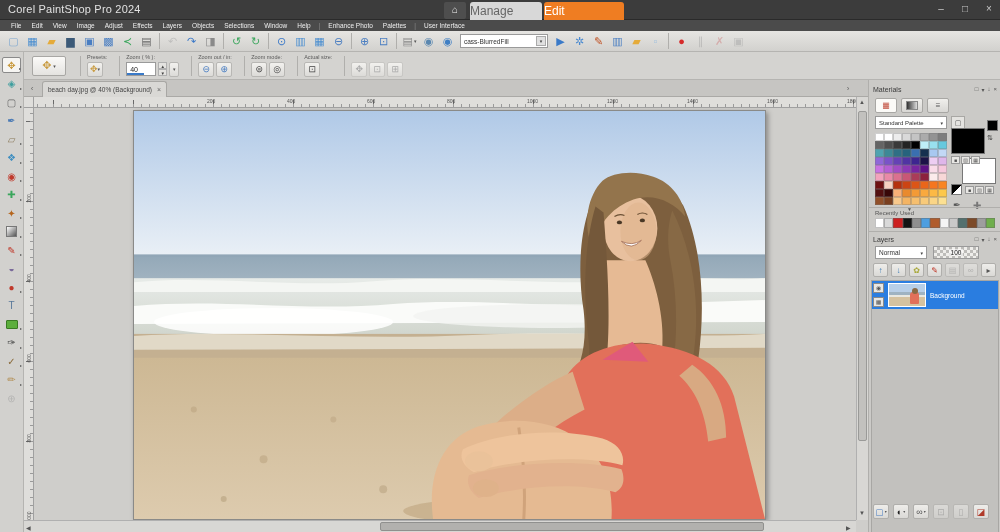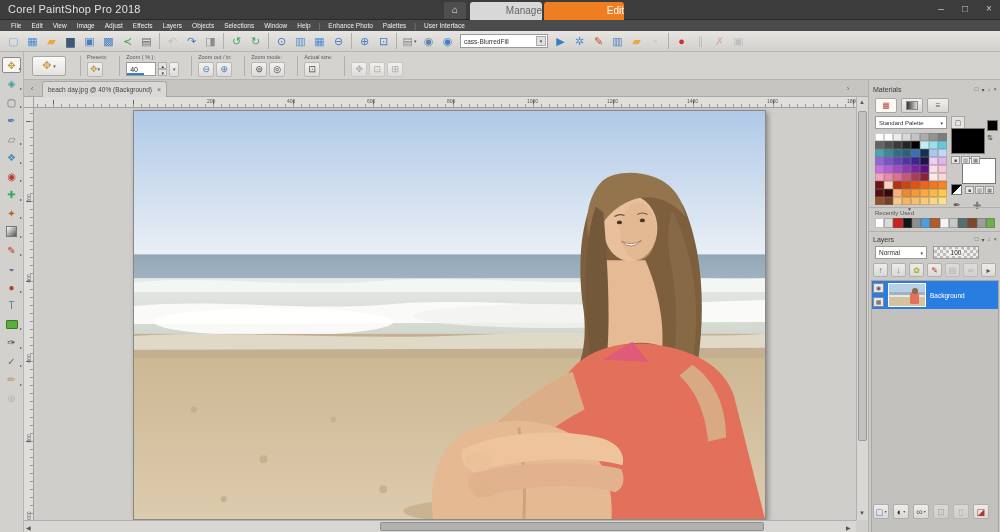--- a/index.html
+++ b/index.html
@@ -2,21 +2,21 @@
 <html><head>
 <meta charset="utf-8">
 <style>
   html,body{margin:0;padding:0;width:1000px;height:532px;overflow:hidden;
     font-family:"Liberation Sans",sans-serif;background:#cfcecb;-webkit-font-smoothing:antialiased;}
   *{box-sizing:border-box;}
   
   #titlebar{position:absolute;left:0;top:0;width:1000px;height:20px;background:#3c3c3c;border-bottom:1px solid #2a2a2a;}
   #app-title{position:absolute;left:8px;top:3px;font-size:11px;color:#e2e2e2;letter-spacing:.2px;}
   #home-btn{position:absolute;left:444px;top:2px;width:22px;height:17px;background:#4e4e4e;border-radius:2px;color:#eee;font-size:10px;text-align:center;line-height:16px;}
-  .ws-tab{position:absolute;top:2px;height:20px;font-size:10px;text-align:right;line-height:18px;border-radius:3px 3px 0 0;}
+  .ws-tab{position:absolute;top:2px;height:20px;font-size:12px;text-align:left;line-height:18px;border-radius:3px 3px 0 0;}
   #tab-manage{left:470px;width:72px;background:#d8d8d8;color:#666;}
   #tab-edit{left:544px;width:80px;background:#ef7d22;color:#fff;}
   #win-controls{position:absolute;right:4px;top:2px;display:flex;gap:10px;}
   #win-controls span{width:14px;height:14px;font-size:10px;color:#c8c8c8;text-align:center;line-height:14px;}
   #win-close{color:#e06a55;font-size:11px;}
   
   #menubar{position:absolute;left:0;top:20px;width:1000px;height:11px;background:#4b4b4b;display:flex;align-items:center;padding-left:6px;}
   .menu-item{font-size:6.5px;color:#eee;padding:0 5px;}
   .menu-sep{color:#8a8a8a;font-size:6.5px;padding:0 3px;}
   
@@ -119,21 +119,21 @@
   #layer-name{font-size:6.5px;color:#fff;margin-left:4px;}
   #layers-bottom{position:absolute;left:4px;top:424px;display:flex;gap:4px;align-items:center;}
   .lb-btn{width:16px;height:15px;border:1px solid #b0afac;background:linear-gradient(#eeedea,#dad9d6);display:flex;align-items:center;justify-content:center;font-size:9px;border-radius:2px;position:relative;}
   .lb-dd{font-size:4px;color:#555;margin-left:1px;}
   .hr-line{position:absolute;left:0;width:132px;height:1px;background:#b0afac;}
 </style>
 </head>
 <body>
 
 <div id="titlebar">
-  <span id="app-title">Corel PaintShop Pro 2018</span>
+  <span id="app-title">Corel PaintShop Pro 2024</span>
   <div id="home-btn">⌂</div>
   <div id="tab-manage" class="ws-tab">Manage</div>
   <div id="tab-edit" class="ws-tab" style="background: rgb(239, 125, 34);">Edit</div>
   <div id="win-controls">
     <span>–</span>
     <span>□</span>
     <span id="win-close">×</span>
   </div>
 </div>
 

